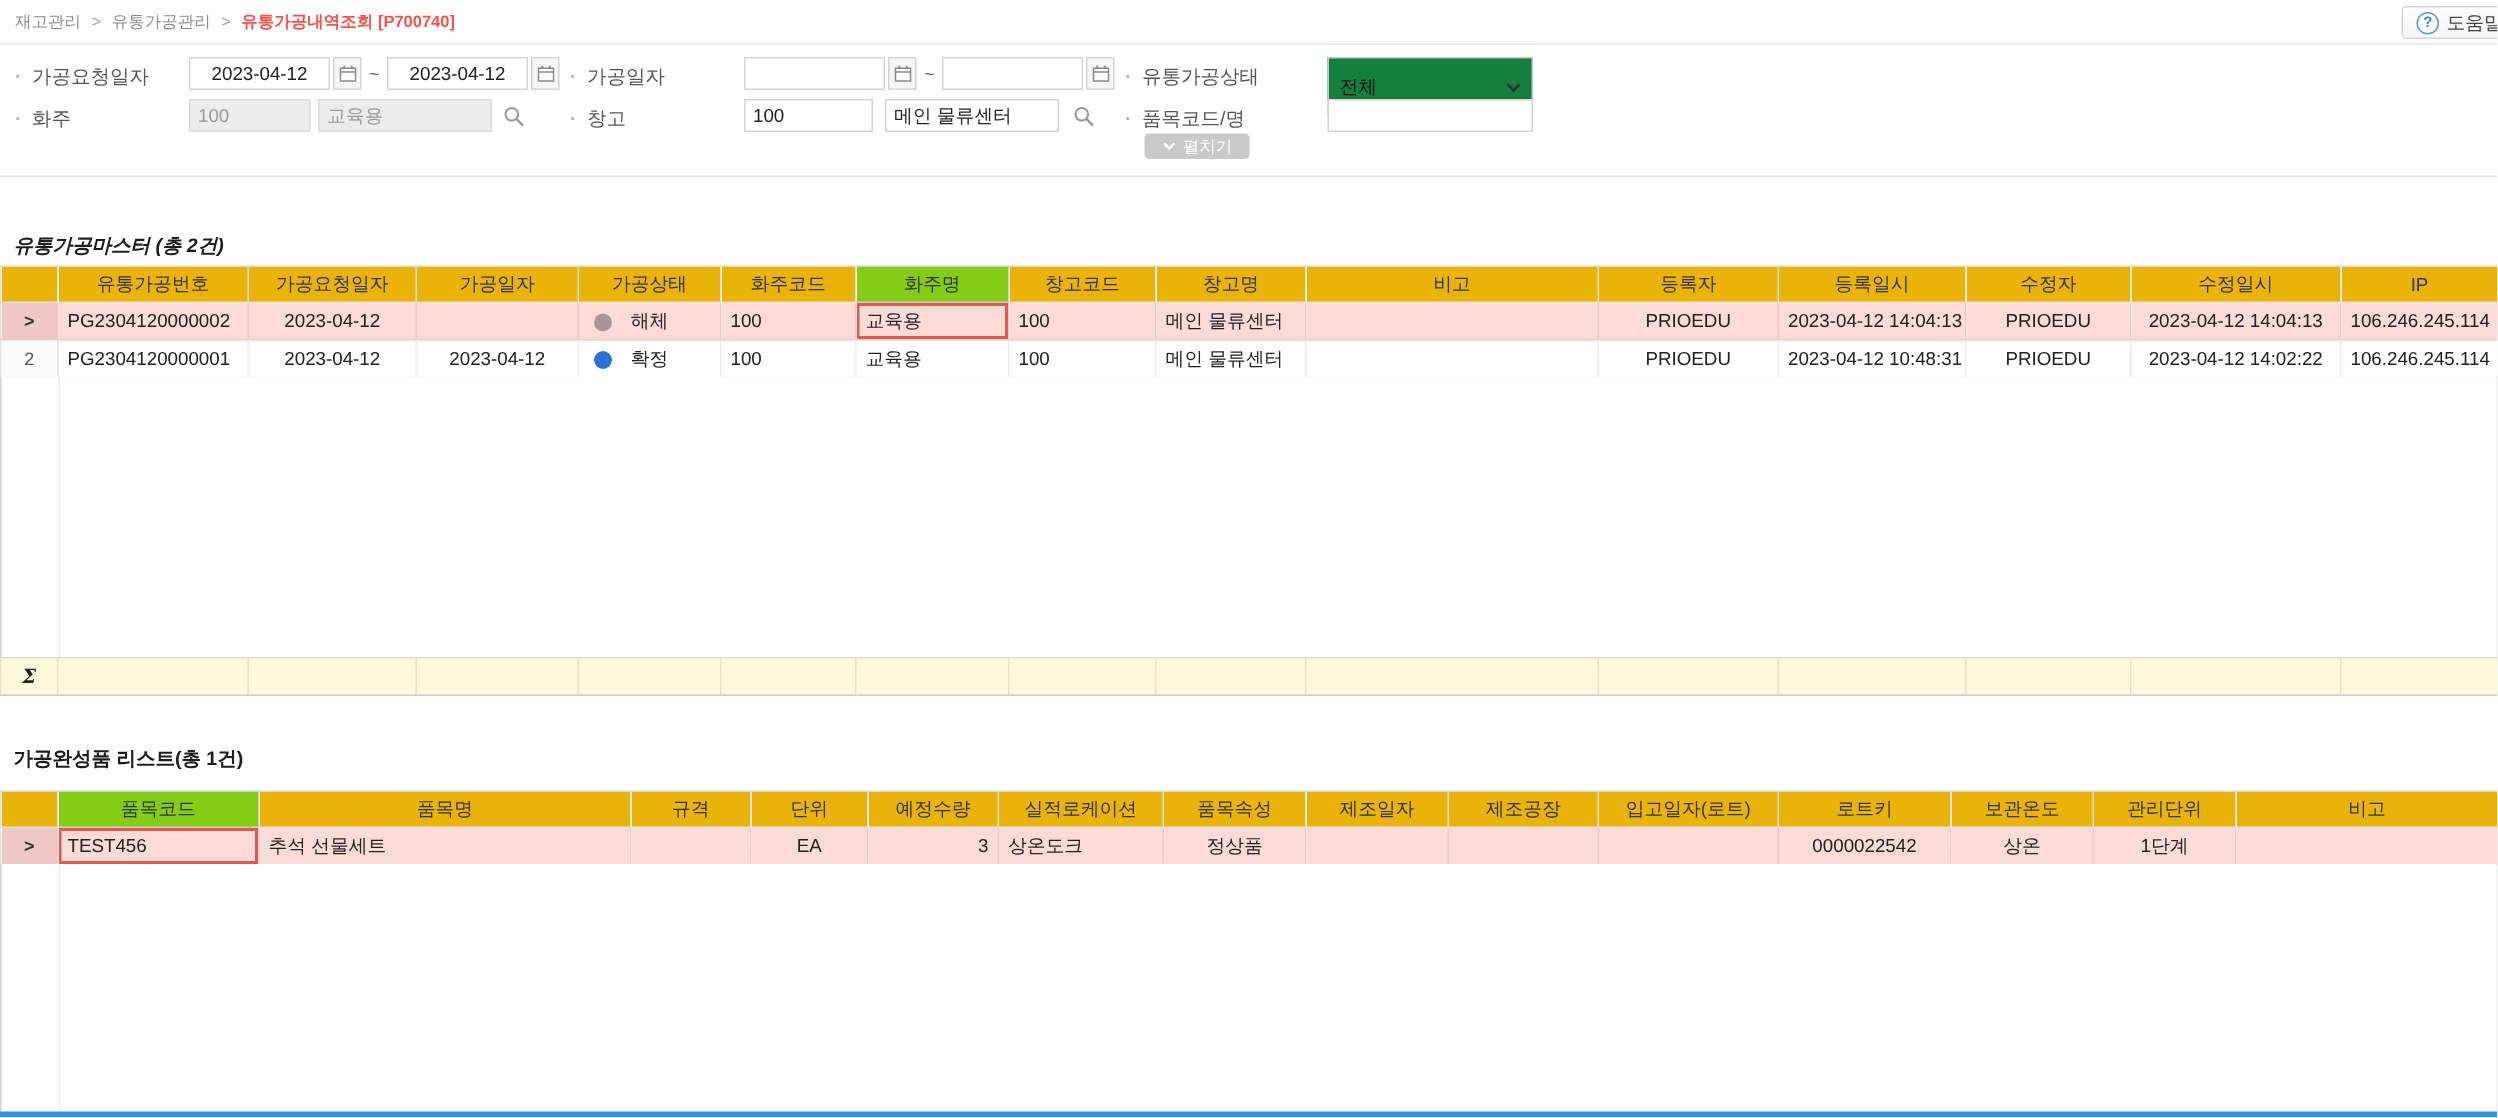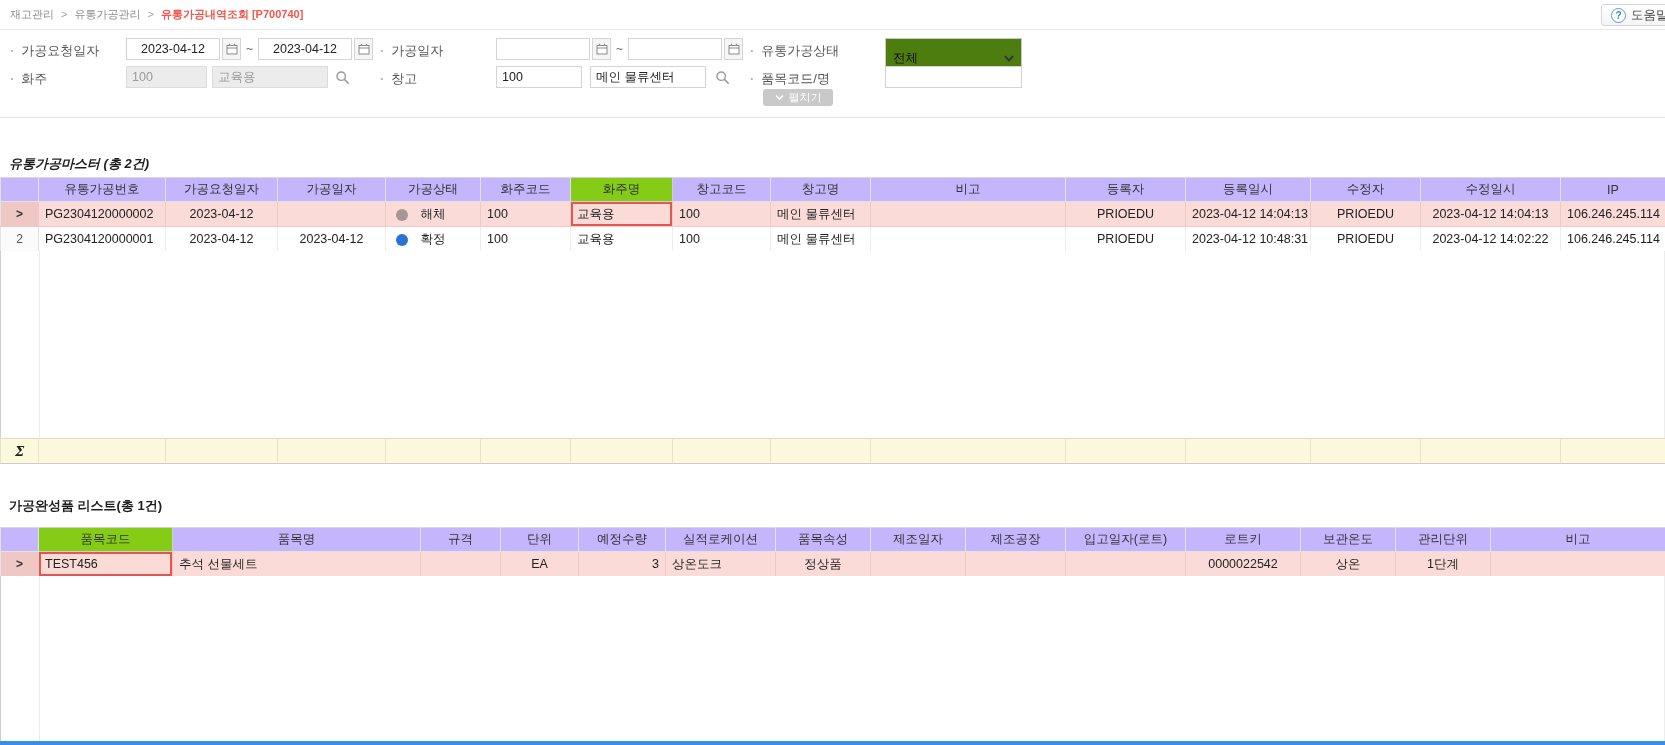--- a/index.html
+++ b/index.html
@@ -34,21 +34,21 @@
   .f-label::before{content:"·";color:#b3b3b3;font-weight:bold;margin-right:7px;}
   .f-input{position:absolute;height:22px;border:1px solid #d4d4d4;background:#fff;color:#222;
     font-size:12.5px;padding:0 5px;font-family:inherit;}
   .f-input.date{text-align:center;}
   .f-input.disabled{background:#ececec;color:#9a9a9a;border-color:#dcdcdc;}
   .cal-btn{position:absolute;width:19px;height:22px;border:1px solid #d4d4d4;background:#f6f6f6;
     display:flex;align-items:center;justify-content:center;padding:0;cursor:pointer;}
   .tilde{position:absolute;font-size:12px;color:#666;}
   .mag-btn{position:absolute;width:20px;height:22px;border:none;background:transparent;
     display:flex;align-items:center;justify-content:center;padding:0;cursor:pointer;}
-  .f-select{position:absolute;height:40px;border:1px solid #c9c9c9;background:#4d7c0f;font-size:12.5px;color:#111;
+  .f-select{position:absolute;height:40px;border:1px solid #c9c9c9;background:#15803d;font-size:12.5px;color:#111;
     display:flex;align-items:center;justify-content:space-between;padding:0 7px;cursor:pointer;}
   .expand-btn{position:absolute;left:763px;top:59px;width:70px;height:17px;background:#c9c9c9;border:none;
     border-radius:3px;color:#fff;font-size:11px;display:flex;align-items:center;justify-content:center;
     gap:5px;cursor:pointer;font-family:inherit;}
 
   
   .tabbar{position:absolute;display:flex;align-items:flex-end;}
   #tabbar1{left:8px;top:127px;}
   #tabbar2{left:8px;top:469px;}
   .tab{height:24px;padding:0 14px;font-size:13px;display:flex;align-items:center;cursor:pointer;white-space:nowrap;}
@@ -56,21 +56,21 @@
   .tab.inactive{border:1px solid #e0e0e0;border-left:none;background:#fafafa;color:#b2b2b2;}
   .grid-title{position:absolute;left:9px;font-size:13px;font-weight:bold;color:#1d1d1d;white-space:nowrap;}
   #title1{top:155px;font-style:italic;}
   #title2{top:497px;}
 
   
   .grid-wrap{position:absolute;left:0;}
   #grid1{top:177px;}
   #grid2{top:527px;}
   table.grid{border-collapse:collapse;table-layout:fixed;width:1665px;font-size:12.5px;}
-  .grid th{height:24px;background:#c4b5fd;border:1px solid #e2e2e2;border-top-color:#d8d8d8;
+  .grid th{height:24px;background:#eab308;border:1px solid #e2e2e2;border-top-color:#d8d8d8;
     font-weight:normal;color:#333;text-align:center;padding:0 4px;overflow:hidden;white-space:nowrap;}
   .grid th.selcol{background:#84cc16;border-color:#cfcfcf;}
   .grid td{height:25px;border-right:1px solid #ededed;border-bottom:1px solid #efefef;
     padding:0 6px;overflow:hidden;white-space:nowrap;color:#222;background:#fff;}
   .grid td:first-child{border-left:1px solid #e3e3e3;}
   .grid td.rowsel{text-align:center;color:#555;background:#fbfbfb;border-right:1px solid #e3e3e3;
     font-size:12px;padding:0 2px;}
   .grid tr.selected td{background:var(--selected-row);border-right-color:#f0c9c6;border-bottom-color:#f0c9c6;}
   .grid tr.selected td.rowsel{background:#efc7c4;font-weight:bold;color:#333;}
   .grid td.al-l{text-align:left;}

